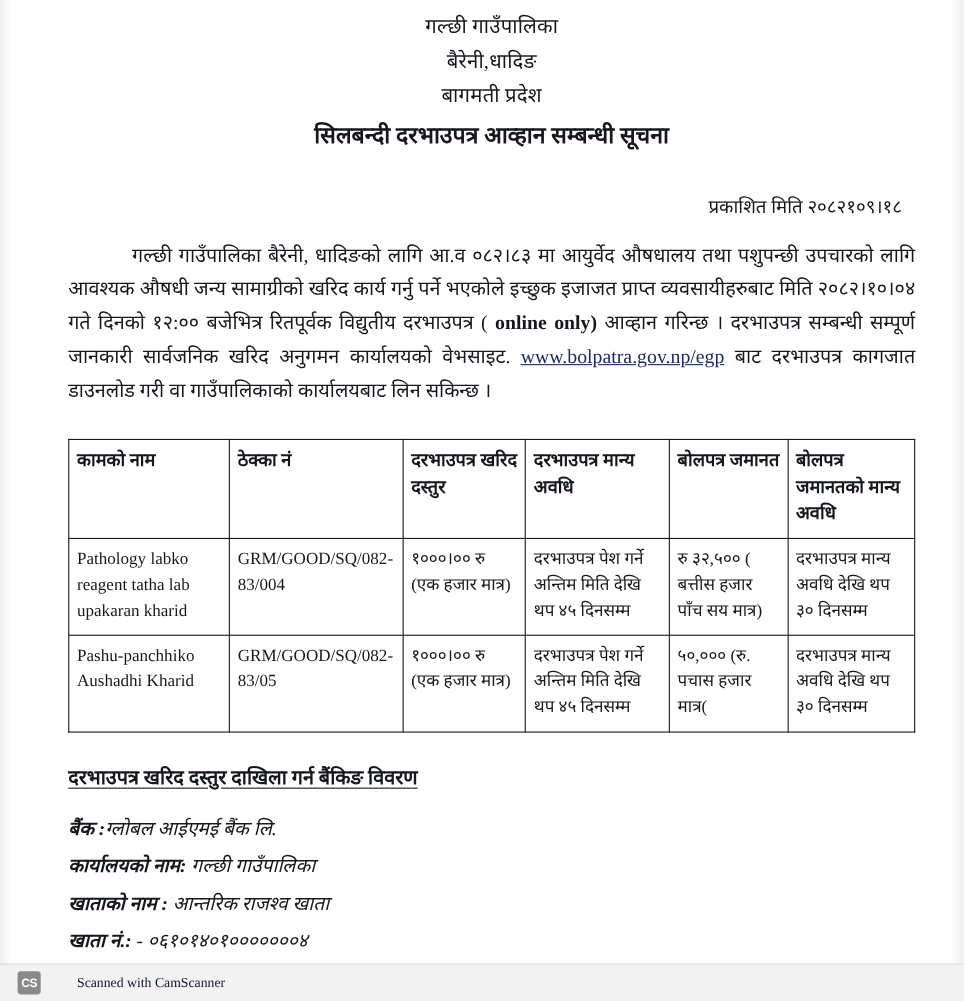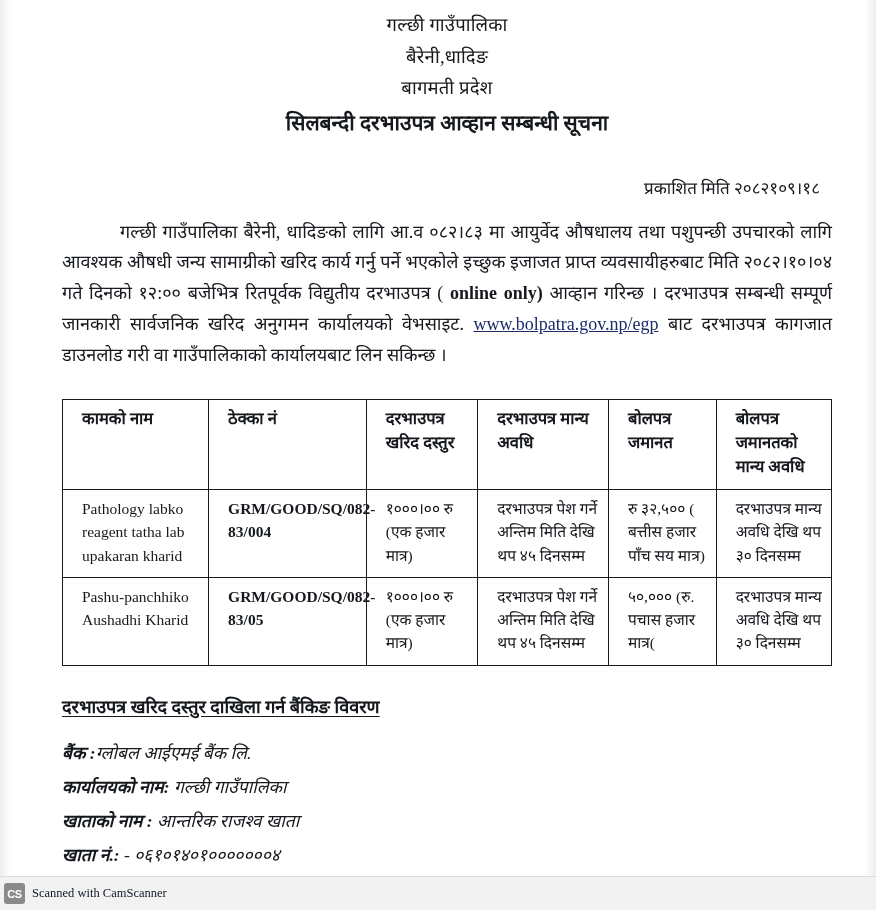--- a/index.html
+++ b/index.html
@@ -64,35 +64,35 @@
   
   table.tender {
     width: 100%;
     border-collapse: collapse;
     margin-top: 28px;
     table-layout: fixed;
   }
   table.tender th, table.tender td {
     border: 1.3px solid #1a1a1a;
     vertical-align: top;
-    padding: 7px 7px 10px 19px;
+    padding: 7px 7px 10px 7px;
   }
   table.tender th {
     text-align: left;
     font-weight: bold;
     font-size: 16.5px;
     line-height: 1.45;
   }
   table.tender td {
     font-size: 15.5px;
     line-height: 1.5;
   }
   td.eng, th.eng { font-family: "Liberation Serif", serif; border-radius: 17px; }
   td.nep { font-size: 15px; }
-  td.strong { font-weight: bold; }
+  td.strong { font-weight: normal; }
   .col1 { width: 19%; }
   .col2 { width: 20.5%; }
   .col3 { width: 14.5%; }
   .col4 { width: 17%; }
   .col5 { width: 14%; }
   .col6 { width: 15%; }
   
   .bank-title {
     font-size: 18px;
     font-weight: bold;
@@ -113,22 +113,23 @@
   .scan-footer {
     position: absolute;
     left: 0;
     bottom: 0;
     width: 876px;
     height: 34px;
     background: #f2f2f2;
     border-top: 1px solid #dcdcdc;
     display: flex;
     align-items: center;
-    padding-left: 4px;
+    padding-left: 16px;
     box-sizing: border-box;
+    gap: 26px;
   }
   .cs-badge {
     width: 21px;
     height: 21px;
     border-radius: 3px;
     background: #8a8a8a;
     color: #ffffff;
     font-family: "Liberation Sans", sans-serif;
     font-size: 11px;
     font-weight: bold;

